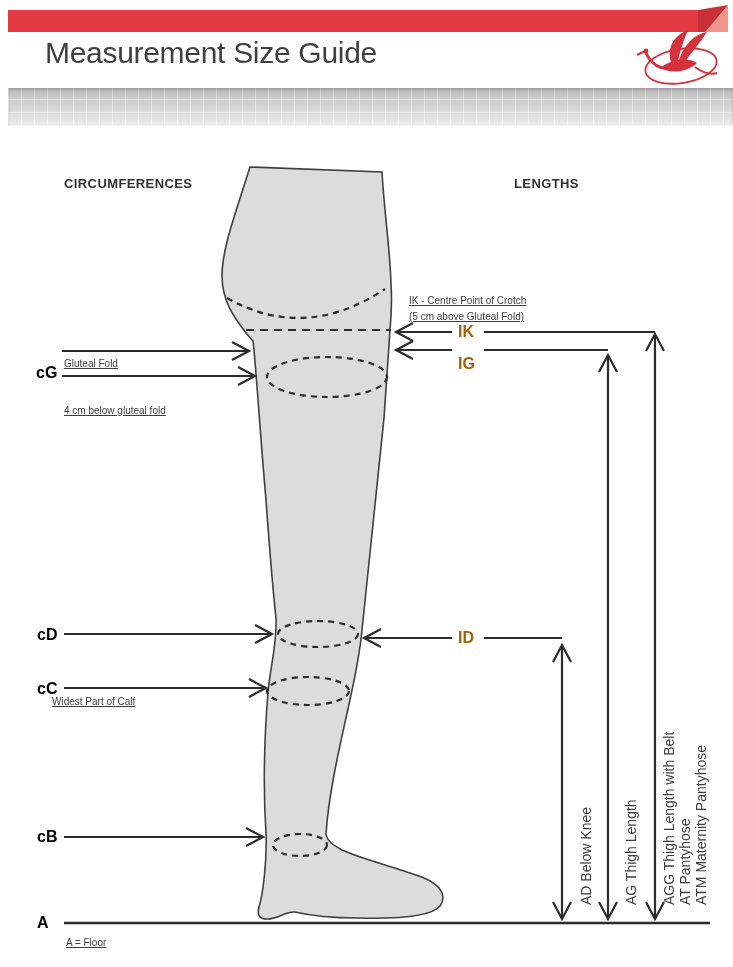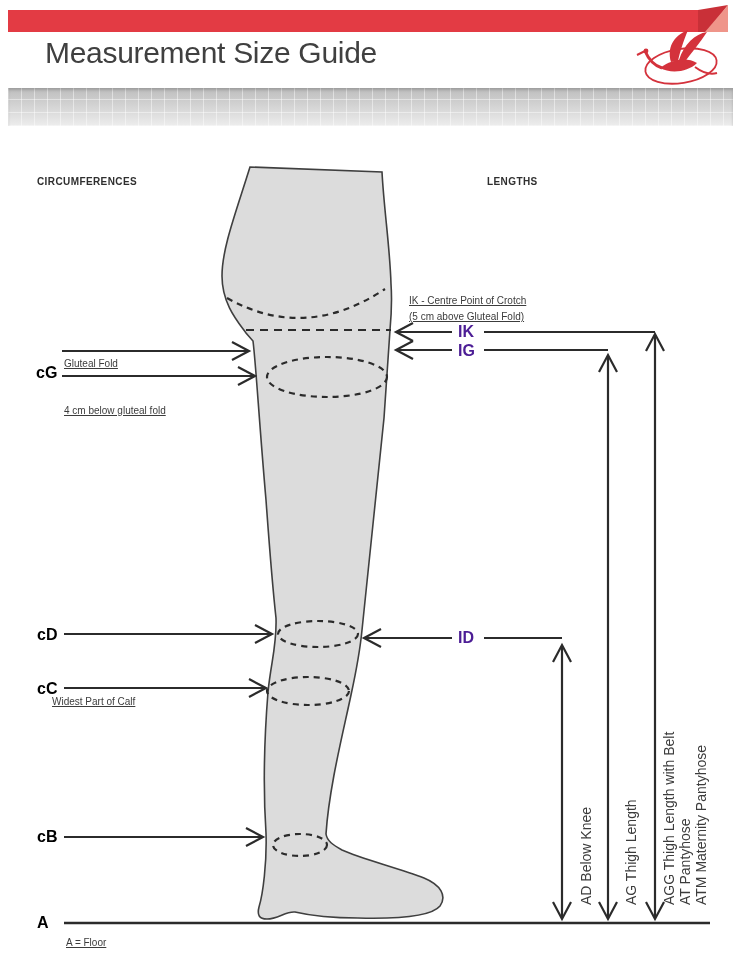--- a/index.html
+++ b/index.html
@@ -10,22 +10,22 @@
         background:
           repeating-linear-gradient(90deg, rgba(255,255,255,.45) 0 1px, rgba(255,255,255,0) 1px 13px),
           repeating-linear-gradient(0deg, rgba(255,255,255,.45) 0 1px, rgba(255,255,255,0) 1px 13px),
           linear-gradient(#bdbdbd,#ededed);
         box-shadow:inset 0 2px 3px rgba(0,0,0,.18);}
   .page-title{position:absolute;left:45px;top:36px;font-size:30px;font-weight:400;
         color:#404040;letter-spacing:-.3px;white-space:nowrap;}
   
   .lbl{position:absolute;font-size:10px;line-height:17px;color:#3c3c3c;text-decoration:underline;}
   .code{position:absolute;font-size:16px;font-weight:bold;color:#000000;}
-  .sec-title{position:absolute;font-size:10px;font-weight:bold;letter-spacing:.4px;color:#2f2f2f;}
-  .len-code{position:absolute;font-size:16px;font-weight:bold;color:#4c1d95;}
+  .sec-title{position:absolute;font-size:13px;font-weight:bold;letter-spacing:.4px;color:#2f2f2f;margin-left:27px;}
+  .len-code{position:absolute;font-size:16px;font-weight:bold;color:#a16207;}
   .rot{position:absolute;transform:rotate(-90deg);transform-origin:0 0;white-space:nowrap;
        font-size:14px;line-height:16px;color:#3c3c3c;}
   svg{position:absolute;left:0;top:0;}
 </style>
 </head>
 <body>
 
 <div class="page">
 
   <div class="band"></div>
@@ -156,21 +156,21 @@
 
   <div class="code" style="left:37px;top:828px">cB</div>
 
   <div class="code" style="left:37px;top:914px">A</div>
   <div class="lbl" style="left:66px;top:934px">A = Floor</div>
 
   <div class="lbl" style="left:409px;top:292px">IK - Centre Point of Crotch</div>
   <div class="lbl" style="left:409px;top:308px">(5 cm above Gluteal Fold)</div>
 
   <div class="len-code" style="left:458px;top:323px">IK</div>
-  <div class="len-code" style="left:458px;top:342px">IG</div>
+  <div class="len-code" style="left:458px;top:355px">IG</div>
   <div class="len-code" style="left:458px;top:629px">ID</div>
 
   <div class="rot" style="left:578px;top:905px">AD Below Knee</div>
   <div class="rot" style="left:623px;top:905px">AG Thigh Length</div>
   <div class="rot" style="left:661px;top:905px">
     <div>AGG Thigh Length with Belt</div>
     <div>AT Pantyhose</div>
     <div>ATM Maternity Pantyhose</div>
   </div>
 

